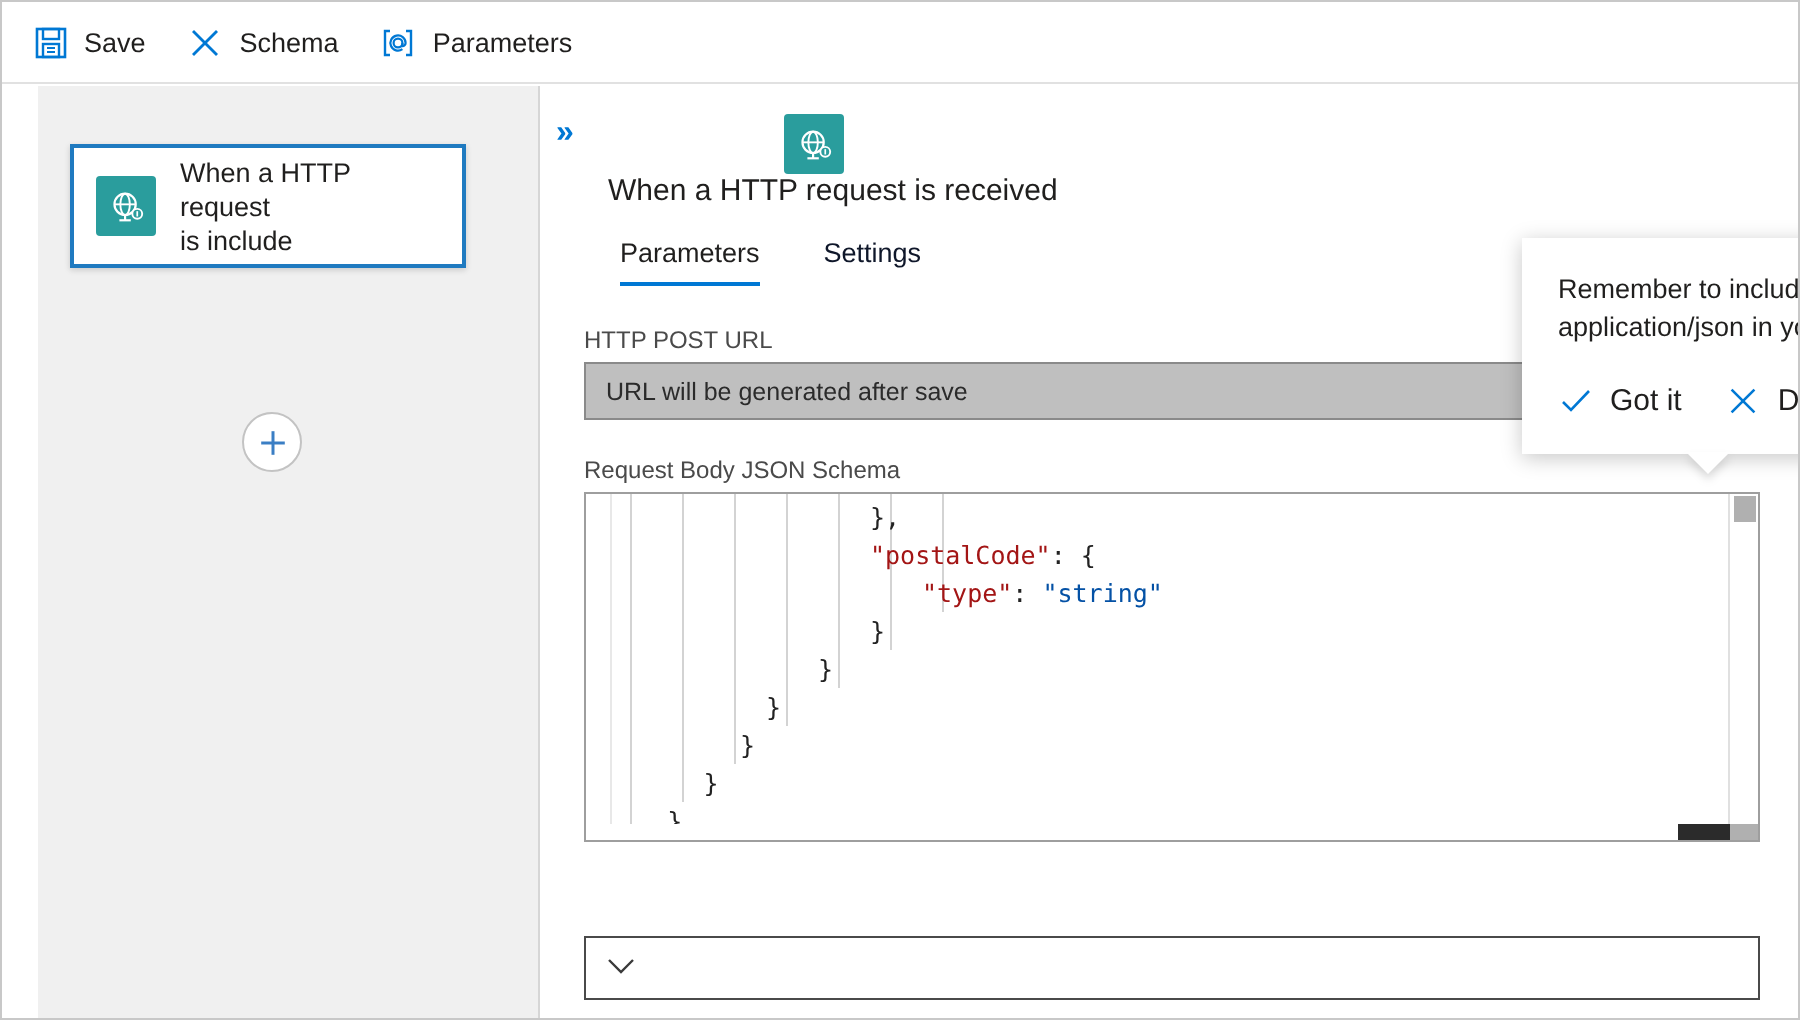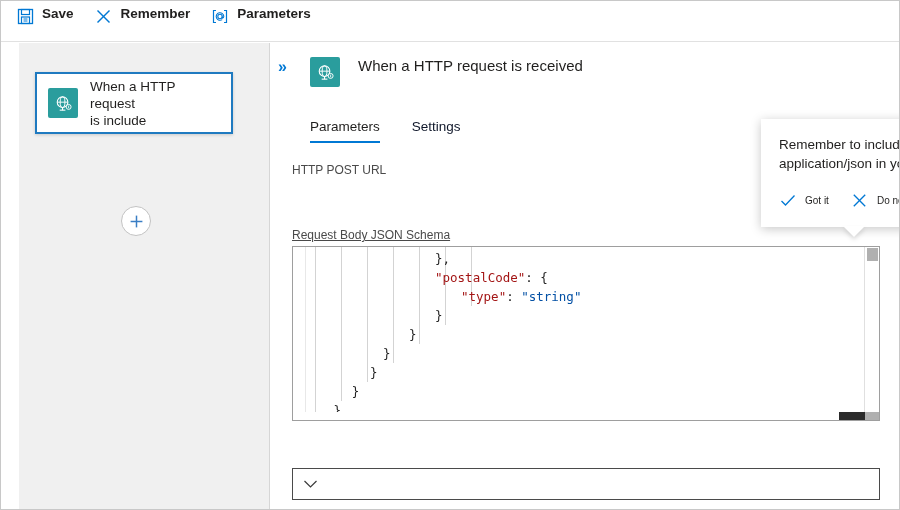--- a/index.html
+++ b/index.html
@@ -32,27 +32,26 @@
     height: 41px;
     background: #ffffff;
     border-bottom: 1px solid #e1e1e1;
     display: flex;
     align-items: center;
     padding-left: 12px;
     box-sizing: border-box;
   }
   .tb-item {
     display: flex;
-    align-items: flex-start;
+    align-items: center;
     height: 30px;
     padding: 0 10px 0 2px;
     margin-right: 8px;
     cursor: pointer;
     user-select: none;
-    font-weight: bold;
   }
   .tb-icon {
     width: 20px;
     height: 20px;
     margin-right: 7px;
     display: flex;
     align-items: center;
     justify-content: center;
     color: #0078d4;
     flex: none;
@@ -144,23 +143,24 @@
     left: 8px; top: 16px;
     color: #0078d4;
     font-size: 16px;
     font-weight: bold;
     cursor: pointer;
     line-height: 1;
     letter-spacing: -1px;
   }
   .panel-header {
     position: absolute;
-    left: 40px; top: 14px;
-    display: flex;
-    align-items: flex-start;
+    left: 16px; top: 14px;
+    display: flex;
+    align-items: center;
+    flex-direction: column;
   }
   .panel-header-icon {
     width: 30px;
     height: 30px;
     background: #2a9d9d;
     border-radius: 2px;
     display: flex;
     align-items: center;
     justify-content: center;
     flex: none;
@@ -195,21 +195,21 @@
     background: #0078d4;
   }
 
   .field-label {
     position: absolute;
     font-size: 12px;
     color: #4a4a4a;
     white-space: nowrap;
   }
   #lbl-post-url { left: 22px; top: 120px; }
-  #lbl-schema   { left: 22px; top: 185px; text-decoration: underline; }
+  #lbl-schema   { left: 22px; top: 185px; }
 
   .url-input {
     position: absolute;
     left: 22px; top: 138px;
     width: 557px;
     height: 29px;
     background: #bfbfbf;
     border: 1px solid #8a8a8a;
     box-sizing: border-box;
     display: flex;
@@ -369,21 +369,21 @@
   .callout-action .ca-icon {
     width: 18px;
     height: 18px;
     margin-right: 8px;
     display: flex;
     align-items: center;
     justify-content: center;
     color: #0078d4;
   }
   .callout-action .ca-label {
-    font-size: 10px;
+    font-size: 15px;
     color: #201f1e;
     white-space: nowrap;
   }
   .callout-arrow {
     position: absolute;
     left: 82px; top: 107px;
     width: 0; height: 0;
     border-left: 11px solid transparent;
     border-right: 11px solid transparent;
     border-top: 11px solid #ffffff;
@@ -410,21 +410,21 @@
       <span class="tb-label">Save</span>
     </div>
 
     <div class="tb-item">
       <span class="tb-icon">
         <svg width="17" height="17" viewBox="0 0 17 17">
           <line x1="2.5" y1="2.5" x2="14.5" y2="14.5" stroke="#0078d4" stroke-width="1.4"></line>
           <line x1="14.5" y1="2.5" x2="2.5" y2="14.5" stroke="#0078d4" stroke-width="1.4"></line>
         </svg>
       </span>
-      <span class="tb-label">Remember</span>
+      <span class="tb-label">Schema</span>
     </div>
 
     <div class="tb-item">
       <span class="tb-icon">
         <svg width="18" height="17" viewBox="0 0 18 17">
           <polyline points="5,2.5 2.5,2.5 2.5,14.5 5,14.5" fill="none" stroke="#0078d4" stroke-width="1.2"></polyline>
           <polyline points="13,2.5 15.5,2.5 15.5,14.5 13,14.5" fill="none" stroke="#0078d4" stroke-width="1.2"></polyline>
           <circle cx="9" cy="8.5" r="2.2" fill="none" stroke="#0078d4" stroke-width="1.1"></circle>
           <path d="M11.2 8.5 v1.6 a1.6 1.6 0 0 0 1.6 -1.6 a3.8 3.8 0 1 0 -1.6 3.1" fill="none" stroke="#0078d4" stroke-width="1.1"></path>
         </svg>
@@ -481,20 +481,21 @@
       <span class="panel-header-title">When a HTTP request is received</span>
     </div>
 
     <div class="tabs">
       <div class="tab active">Parameters</div>
       <div class="tab">Settings</div>
     </div>
 
     <div class="field-label" id="lbl-post-url">HTTP POST URL</div>
 
+    <div class="url-input">URL will be generated after save</div>
 
     <div class="copy-btn">
       <svg width="17" height="17" viewBox="0 0 17 17">
         <rect x="5" y="1.5" width="9" height="11" fill="none" stroke="#4a90d9" stroke-width="1.2"></rect>
         <rect x="2.2" y="4.3" width="9" height="11" fill="#ffffff" stroke="#1f6fc4" stroke-width="1.2"></rect>
       </svg>
     </div>
 
     <div class="field-label" id="lbl-schema">Request Body JSON Schema</div>
 

